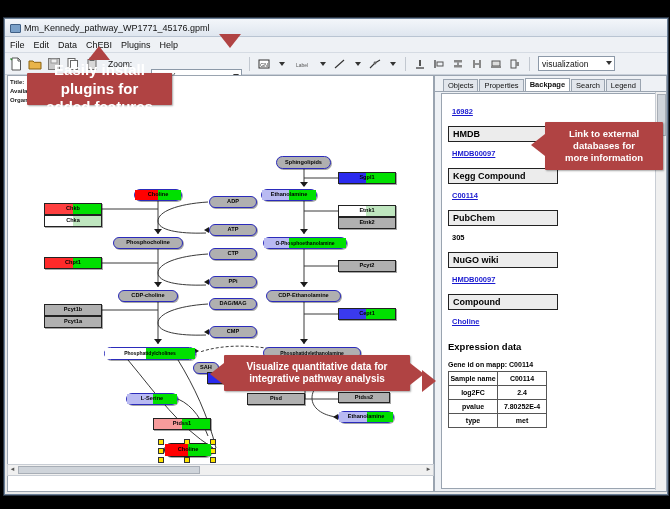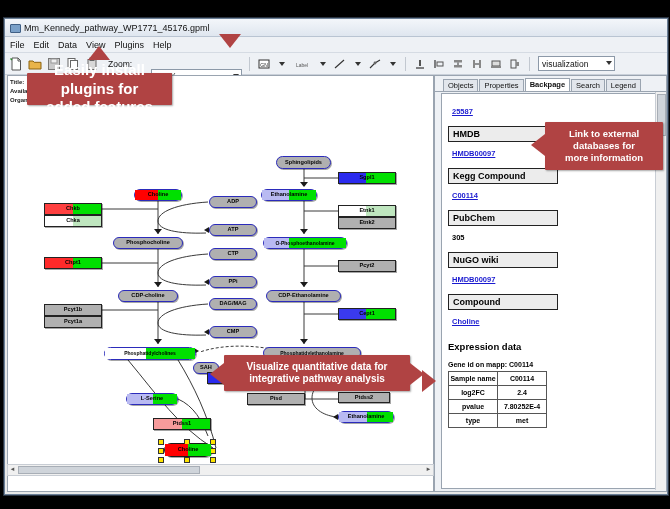--- a/index.html
+++ b/index.html
@@ -93,21 +93,21 @@
 
     <div class="titlebar">
       <span class="tb-icon"></span>
       <span class="tb-title">Mm_Kennedy_pathway_WP1771_45176.gpml</span>
     </div>
 
     <div class="menubar">
       <span>File</span>
       <span>Edit</span>
       <span>Data</span>
-      <span>View</span>
+      <span>ChEBI</span>
       <span>Plugins</span>
       <span>Help</span>
     </div>
 
     <div class="toolbar">
       <span class="tbtn">
         <svg width="14" height="14" viewBox="0 0 14 14">
             <path d="M3 1h6l2.5 2.5V13H3z" fill="#fff" stroke="#555"></path>
             <path d="M9 1v3h3" fill="none" stroke="#555"></path>
             <path d="M1.5 1.5l1.5 1.5" stroke="#2a8a2a" stroke-width="1.2"></path>
@@ -454,21 +454,21 @@
       <div class="tabs">
         <span class="tab">Objects</span>
         <span class="tab">Properties</span>
         <span class="tab active">Backpage</span>
         <span class="tab">Search</span>
         <span class="tab">Legend</span>
       </div>
 
       <div class="bp">
         <div class="bp-inner">
-          <div><a class="dblink" href="#">25587</a></div>
+          <div><a class="dblink" href="#">16982</a></div>
 
           <div class="dbhead">HMDB</div>
           <div><a class="dblink" href="#">HMDB00097</a></div>
 
           <div class="dbhead">Kegg Compound</div>
           <div><a class="dblink" href="#">C00114</a></div>
 
           <div class="dbhead">PubChem</div>
           <div><span class="dbplain">305</span></div>
 

